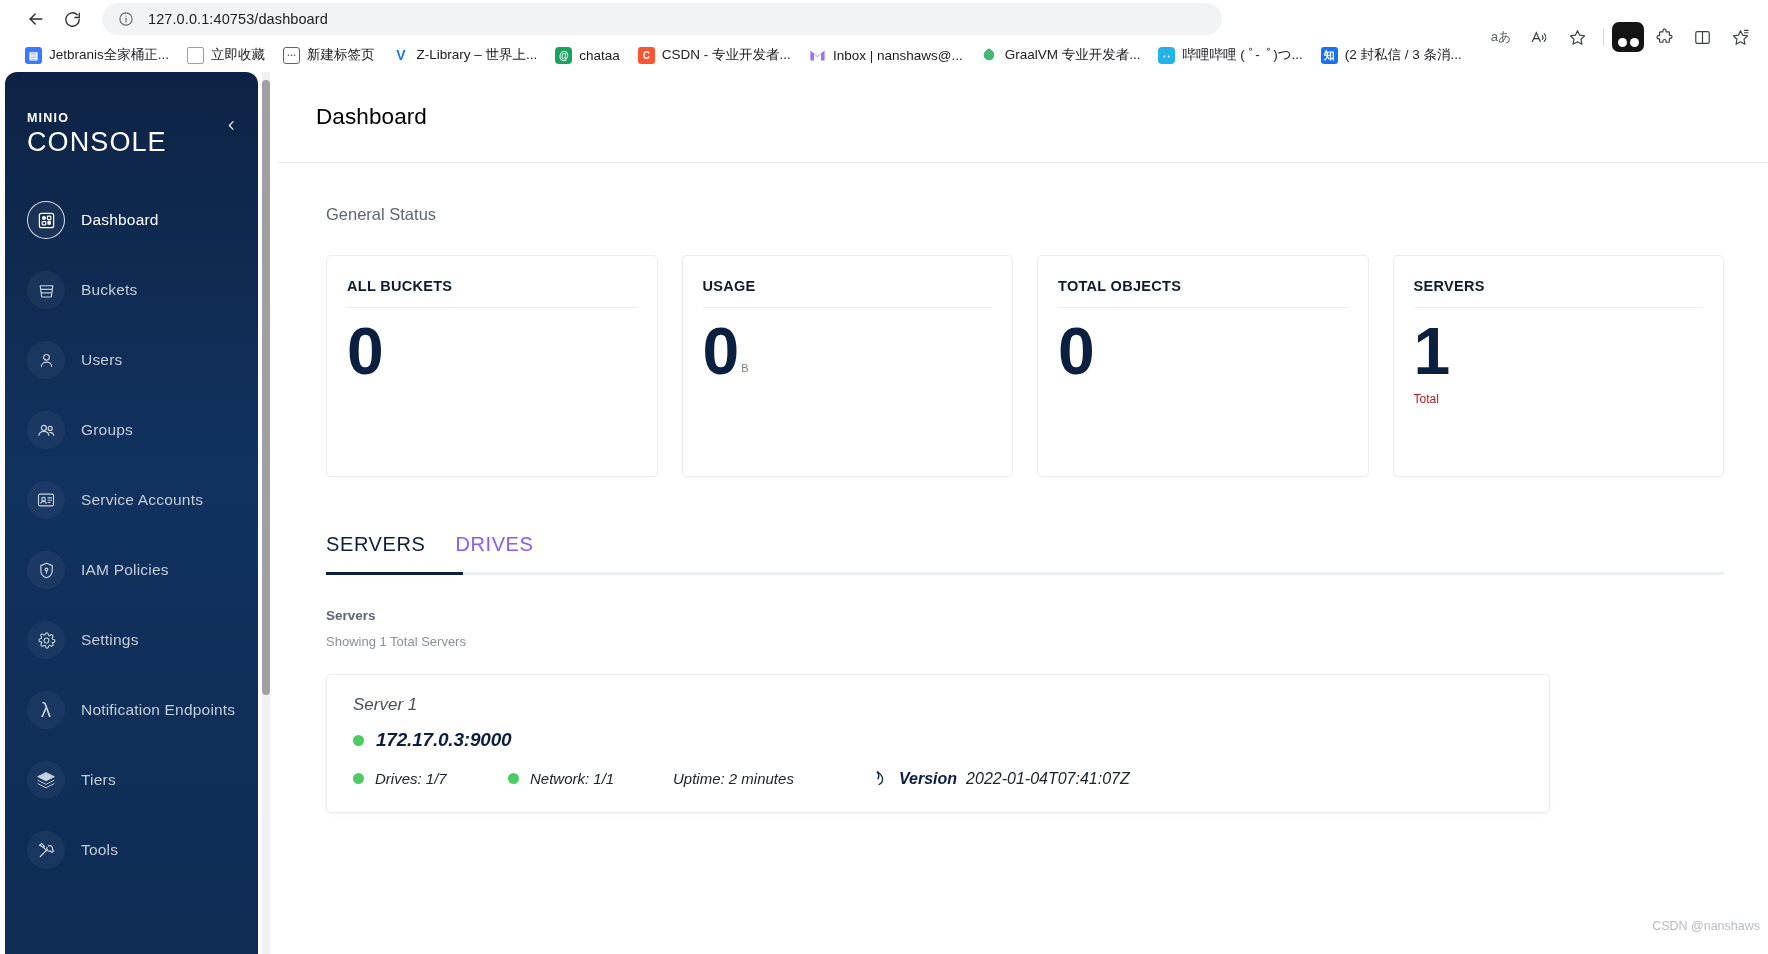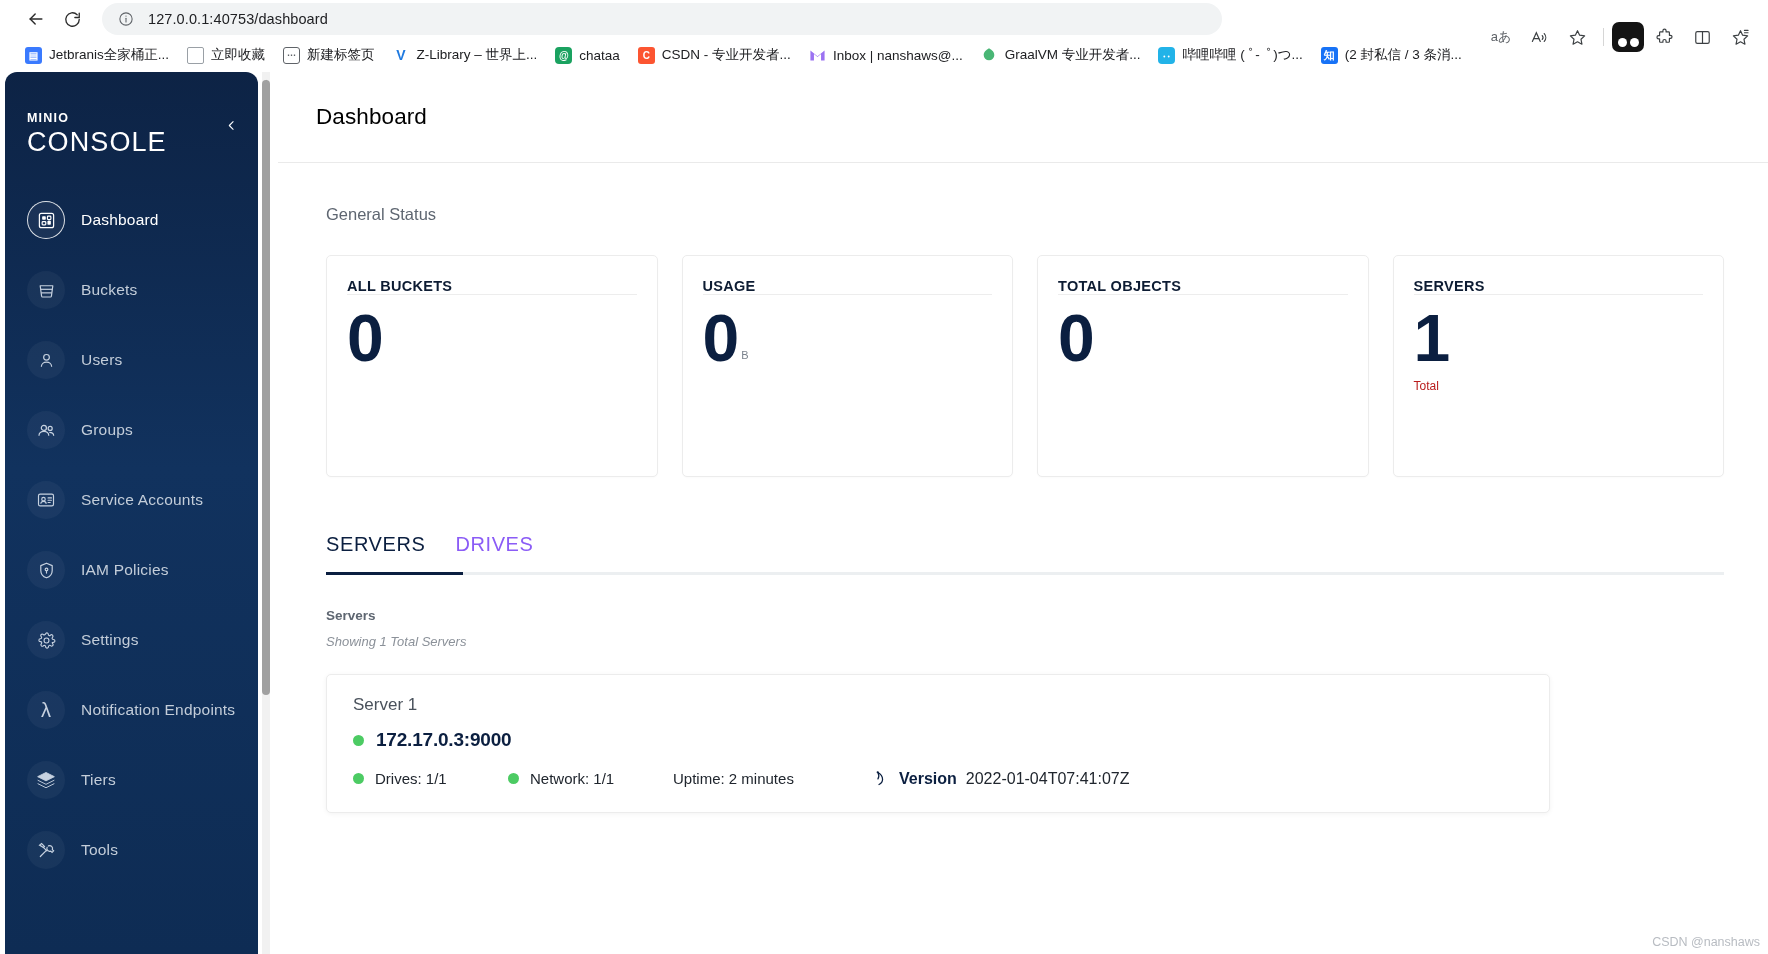--- a/index.html
+++ b/index.html
@@ -158,21 +158,21 @@
   }
 
   .cards-row { display: flex; gap: 24px; }
   .stat-card {
     flex: 1 1 0; height: 222px; border: 1px solid #ececec; border-radius: 5px;
     background: #ffffff; padding: 22px 20px 0 20px;
     box-shadow: 0 1px 2px rgba(0,0,0,0.02);
   }
   .stat-label {
     font-size: 14.5px; font-weight: 700; color: #0d1c33;
-    letter-spacing: .3px; 
+    letter-spacing: .3px; padding-bottom: 13px;
     border-bottom: 1px solid #ededed;
   }
   .stat-value-wrap {
     display: flex; align-items: flex-end; padding-top: 6px;
   }
   .stat-value {
     font-size: 66px; font-weight: 600; color: #0b1f40; line-height: 1.15;
     letter-spacing: -1px;
   }
   .stat-unit {
@@ -197,27 +197,28 @@
   .tab-underline-active {
     height: 3px; background: #0b1f40; width: 137px;
   }
 
   
   .servers-section { margin-top: 33px; }
   .servers-head {
     font-size: 13.5px; font-weight: 700; color: #5e6671;
   }
   .servers-sub {
-    font-size: 13px; font-style: italic; color: #8b9199; margin-top: 11px;
+    font-size: 13px; color: #8b9199; margin-top: 11px;
   }
   .server-card {
     margin-top: 25px; border: 1px solid #ececec; border-radius: 5px;
     background: #ffffff; padding: 20px 26px 24px 26px;
     box-shadow: 0 1px 5px rgba(0,0,0,0.05);
     width: 1224px;
+    font-style: italic;
   }
   .server-name { font-size: 17px; color: #4a525c; font-weight: 400; }
   .server-ip-row {
     display: flex; align-items: center; gap: 12px; margin-top: 14px;
   }
   .dot { width: 11px; height: 11px; border-radius: 50%; background: #4ccb63; flex:0 0 auto;}
   .server-ip { font-size: 19px; font-weight: 700; color: #0b1f40; letter-spacing: -.2px; }
   .server-meta {
     display: flex; align-items: center; gap: 0px; margin-top: 18px;
     font-size: 15px; color: #20262e;
@@ -225,21 +226,21 @@
   .meta-item { display: flex; align-items: center; gap: 11px; }
   .meta-drives { width: 155px; }
   .meta-network { width: 165px; }
   .meta-uptime { width: 200px; }
   .meta-version { display: flex; align-items: center; gap: 9px; }
   .ver-icon { color: #0b1f40; display:flex; align-items:center; }
   .ver-label { font-weight: 700; color: #0b1f40; font-size: 16px; }
   .ver-value { color: #20262e; font-size: 16px; }
 
   .watermark {
-    position: absolute; right: 8px; bottom: 5px;
+    position: absolute; right: 8px; bottom: 21px;
     font-size: 12.5px; color: #b8bcc2;
   }
 </style>
 </head>
 <body>
 
 <div class="browser-chrome">
   <div class="toolbar">
     <div class="nav-btn">
       <svg width="20" height="20" viewBox="0 0 24 24" fill="none" stroke="#2b2b2b" stroke-width="1.7" stroke-linecap="round" stroke-linejoin="round">
@@ -562,21 +563,21 @@
 
         <div class="server-card">
           <div class="server-name">Server 1</div>
           <div class="server-ip-row">
             <span class="dot"></span>
             <span class="server-ip">172.17.0.3:9000</span>
           </div>
           <div class="server-meta">
             <div class="meta-item meta-drives">
               <span class="dot"></span>
-              <span>Drives: 1/1</span>
+              <span>Drives: 1/7</span>
             </div>
             <div class="meta-item meta-network">
               <span class="dot"></span>
               <span>Network: 1/1</span>
             </div>
             <div class="meta-item meta-uptime">
               <span>Uptime: 2 minutes</span>
             </div>
             <div class="meta-version">
               <span class="ver-icon">

